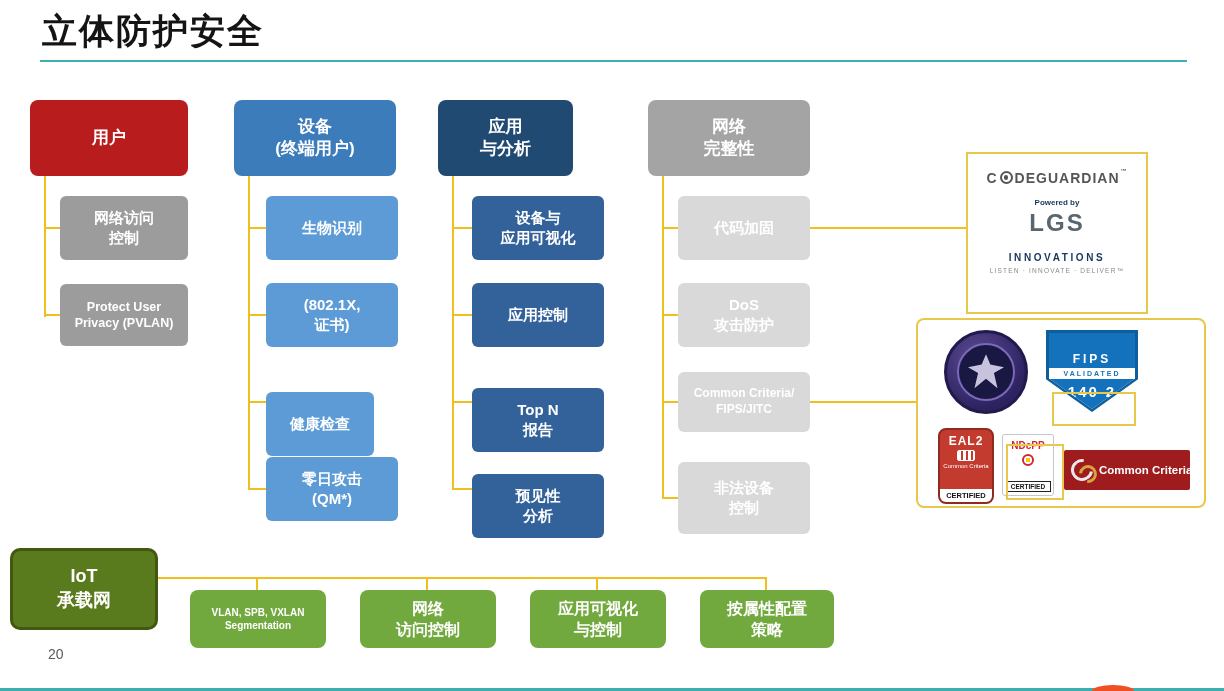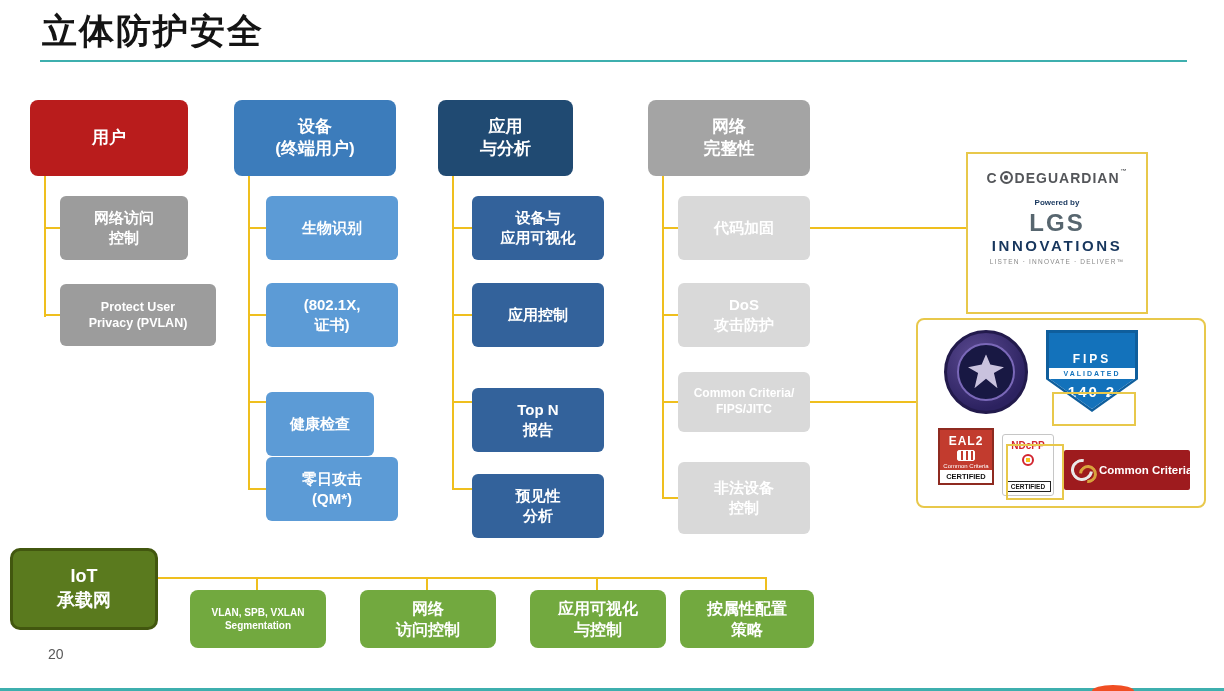--- a/index.html
+++ b/index.html
@@ -27,37 +27,37 @@
   .orange-frag{position:absolute;left:1092px;top:685px;width:42px;height:12px;background:#F04E23;border-radius:50%}
 
   
   .cg-box{position:absolute;left:966px;top:152px;width:182px;height:162px;background:#fff;border:2px solid #E8C84B;display:flex;flex-direction:column;align-items:center}
   .cg-brand{margin-top:16px;display:flex;align-items:flex-start;gap:1px;color:#54565A;font-weight:bold;font-size:14px;letter-spacing:1px}
   .cg-o{width:13px;height:13px;border:2.5px solid #54565A;border-radius:50%;position:relative;margin:1px 1px 0 1px;display:inline-block}
   .cg-o::after{content:"";position:absolute;inset:2.2px;background:#54565A;border-radius:50%}
   .cg-tm{font-size:6px;margin-top:-2px}
   .cg-powered{margin-top:12px;font-size:8px;font-weight:bold;color:#17365D}
   .cg-lgs{margin-top:4px;font-size:24px;font-weight:bold;letter-spacing:2px;color:#57666F;line-height:1}
-  .cg-innov{margin-top:2px;font-size:15px;font-weight:bold;letter-spacing:2.6px;color:#17365D}
+  .cg-innov{margin-top:17px;font-size:10px;font-weight:bold;letter-spacing:2.6px;color:#17365D}
   .cg-tagline{margin-top:4px;font-size:6.5px;letter-spacing:1.2px;color:#8A8A8A}
 
   
   .cert-box{position:absolute;left:916px;top:318px;width:290px;height:190px;background:#fff;border:2px solid #E8C84B;border-radius:8px}
   .seal{position:absolute;left:26px;top:10px;width:84px;height:84px;border-radius:50%;background:radial-gradient(circle at 38% 32%,#5C4B92,#2C2260 72%);border:3px solid #221A4C}
   .seal::before{content:"";position:absolute;inset:10px;border-radius:50%;background:#181843;border:2px solid #7A68B8}
   .eagle{position:absolute;left:50%;top:50%;width:36px;height:34px;transform:translate(-50%,-52%);background:#C9C2DE;clip-path:polygon(50% 0,62% 30%,100% 38%,72% 55%,82% 100%,50% 72%,18% 100%,28% 55%,0 38%,38% 30%)}
   .shield{position:absolute;left:128px;top:10px;width:92px;height:82px;background:#0F5E9C;clip-path:polygon(0 0,100% 0,100% 60%,50% 100%,0 60%);padding:3px;z-index:2}
   .shield-in{width:100%;height:100%;background:#fff;clip-path:polygon(0 0,100% 0,100% 60%,50% 100%,0 60%);display:flex;flex-direction:column;overflow:hidden}
   .sh-top{background:#1372BB;color:#fff;font-weight:bold;font-size:12px;letter-spacing:3px;text-align:center;padding:19px 0 2px}
   .sh-mid{background:#fff;color:#1372BB;font-weight:bold;font-size:7px;letter-spacing:2px;text-align:center;padding:2px 0}
   .sh-bot{flex:1;background:#1372BB;color:#fff;font-weight:bold;font-size:15px;letter-spacing:2px;text-align:center;padding-top:4px}
   .hl{position:absolute;border:2px solid #E8C84B;z-index:3}
   .hl1{left:134px;top:72px;width:84px;height:34px}
   .hl2{left:88px;top:124px;width:58px;height:56px}
-  .eal2{position:absolute;left:20px;top:108px;width:56px;height:57px;background:#C23B2E;border:2px solid #8E2A20;border-radius:0;display:flex;flex-direction:column;align-items:center;overflow:hidden;z-index:2}
+  .eal2{position:absolute;left:20px;top:108px;width:56px;height:76px;background:#C23B2E;border:2px solid #8E2A20;border-radius:8px;display:flex;flex-direction:column;align-items:center;overflow:hidden;z-index:2}
   .eal2-t{color:#fff;font-weight:bold;font-size:12px;margin-top:4px;letter-spacing:1px}
   .eal2-ic{width:18px;height:11px;margin-top:2px;background:repeating-linear-gradient(90deg,#fff 0 3px,#C23B2E 3px 5px);border:1px solid #fff;border-radius:2px}
   .eal2-s{color:#fff;font-size:6px;margin-top:2px;white-space:nowrap}
   .eal2-c{margin-top:auto;width:100%;background:#fff;color:#111;font-weight:bold;font-size:7.5px;text-align:center;padding:2px 0}
   .ndcpp{position:absolute;left:84px;top:114px;width:52px;height:62px;background:#fff;border:1px solid #C6C6C6;border-radius:3px;display:flex;flex-direction:column;align-items:center;z-index:2}
   .nd-t{color:#D22630;font-weight:bold;font-size:10px;margin-top:5px}
   .nd-ic{width:12px;height:12px;border:2.5px solid #D22630;border-radius:50%;margin-top:3px;background:radial-gradient(circle,#F5C51C 0 40%,#fff 41%)}
   .nd-c{margin-top:auto;width:90%;border:1px solid #222;color:#111;font-weight:bold;font-size:6.5px;text-align:center;margin-bottom:3px;padding:1px 0}
   .ccbadge{position:absolute;left:146px;top:130px;width:126px;height:40px;background:#9E1B1E;border-radius:2px;display:flex;align-items:center;padding:0 7px;gap:6px;z-index:2}
   .cc-ic{position:relative;width:22px;height:22px;flex:0 0 auto}
@@ -87,21 +87,21 @@
   </div>
   <div class="box h-box n-h" style="left:648px;top:100px;width:162px;height:76px">
     <span>网络</span>
     <span>完整性</span>
   </div>
 
   <div class="box c-box u-c" style="left:60px;top:196px;width:128px;height:64px">
     <span>网络访问</span>
     <span>控制</span>
   </div>
-  <div class="box c-box u-c small-text" style="left:60px;top:284px;width:156px;height:62px">
+  <div class="box c-box u-c small-text" style="left:60px;top:284px;width:128px;height:62px">
     <span>Protect User</span>
     <span>Privacy (PVLAN)</span>
   </div>
 
   <div class="box c-box d-c" style="left:266px;top:196px;width:132px;height:64px">
     <span>生物识别</span>
   </div>
   <div class="box c-box d-c" style="left:266px;top:283px;width:132px;height:64px">
     <span>(802.1X,</span>
     <span>证书)</span>
@@ -229,21 +229,21 @@
     <span>Segmentation</span>
   </div>
   <div class="box g-box" style="left:360px;top:590px;width:136px;height:58px">
     <span>网络</span>
     <span>访问控制</span>
   </div>
   <div class="box g-box" style="left:530px;top:590px;width:136px;height:58px">
     <span>应用可视化</span>
     <span>与控制</span>
   </div>
-  <div class="box g-box" style="left:680px;top:590px;width:134px;height:58px">
+  <div class="box g-box" style="left:700px;top:590px;width:134px;height:58px">
     <span>按属性配置</span>
     <span>策略</span>
   </div>
 
   <div class="pageno">20</div>
   <div class="bottom-rule"></div>
   <div class="orange-frag"></div>
 
 </div>
 

